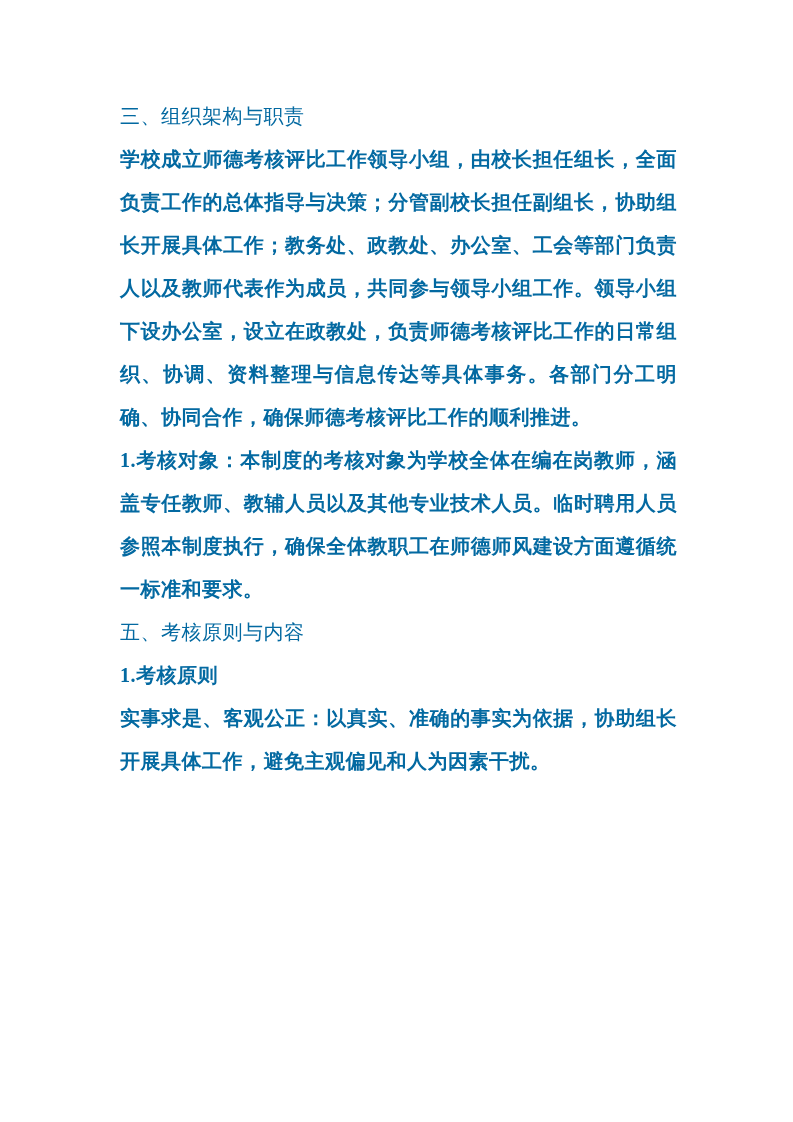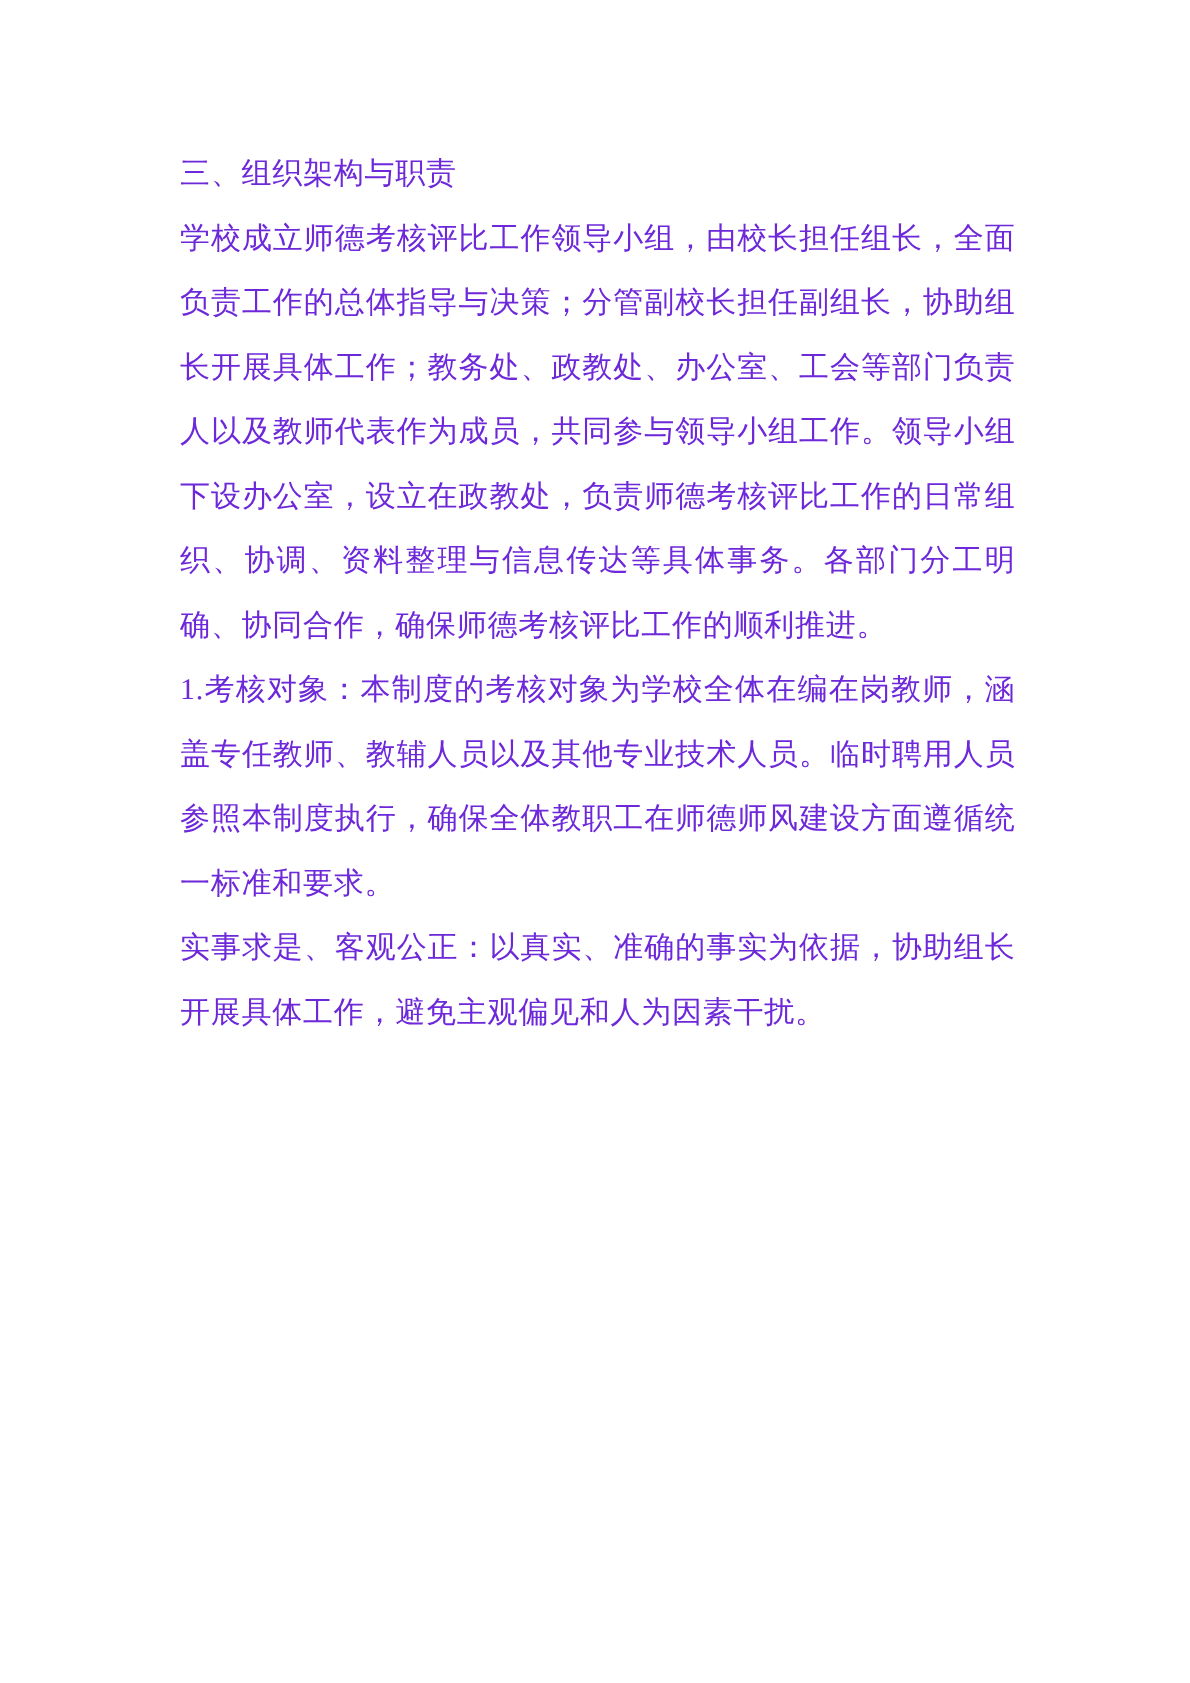--- a/index.html
+++ b/index.html
@@ -13,40 +13,43 @@
     height: 1122px;
     background: #ffffff;
     overflow: hidden;
     font-family: "Liberation Serif", "DejaVu Serif", serif;
   }
   .content {
     position: absolute;
     left: 120px;
     top: 95px;
     width: 557px;
-    color: #6d28d9;
+    color: #0369a1;
     font-size: 20px;
     line-height: 43px;
     letter-spacing: 0.5px;
   }
   .block {
     margin: 0;
     padding: 0;
   }
   .paragraph {
     text-align: justify;
     text-justify: inter-ideograph;
+    font-weight: bold;
   }
   .heading {
     text-align: left;
   }
 </style>
 </head>
 <body>
 
 <div class="page">
   <div class="content">
       <div class="block heading">三、组织架构与职责</div>
       <div class="block paragraph">学校成立师德考核评比工作领导小组，由校长担任组长，全面负责工作的总体指导与决策；分管副校长担任副组长，协助组长开展具体工作；教务处、政教处、办公室、工会等部门负责人以及教师代表作为成员，共同参与领导小组工作。领导小组下设办公室，设立在政教处，负责师德考核评比工作的日常组织、协调、资料整理与信息传达等具体事务。各部门分工明确、协同合作，确保师德考核评比工作的顺利推进。</div>
       <div class="block paragraph">1.考核对象：本制度的考核对象为学校全体在编在岗教师，涵盖专任教师、教辅人员以及其他专业技术人员。临时聘用人员参照本制度执行，确保全体教职工在师德师风建设方面遵循统一标准和要求。</div>
+      <div class="block heading">五、考核原则与内容</div>
+      <div class="block paragraph">1.考核原则</div>
       <div class="block paragraph">实事求是、客观公正：以真实、准确的事实为依据，协助组长开展具体工作，避免主观偏见和人为因素干扰。</div>
     </div>
 </div>
 
 </body></html>

